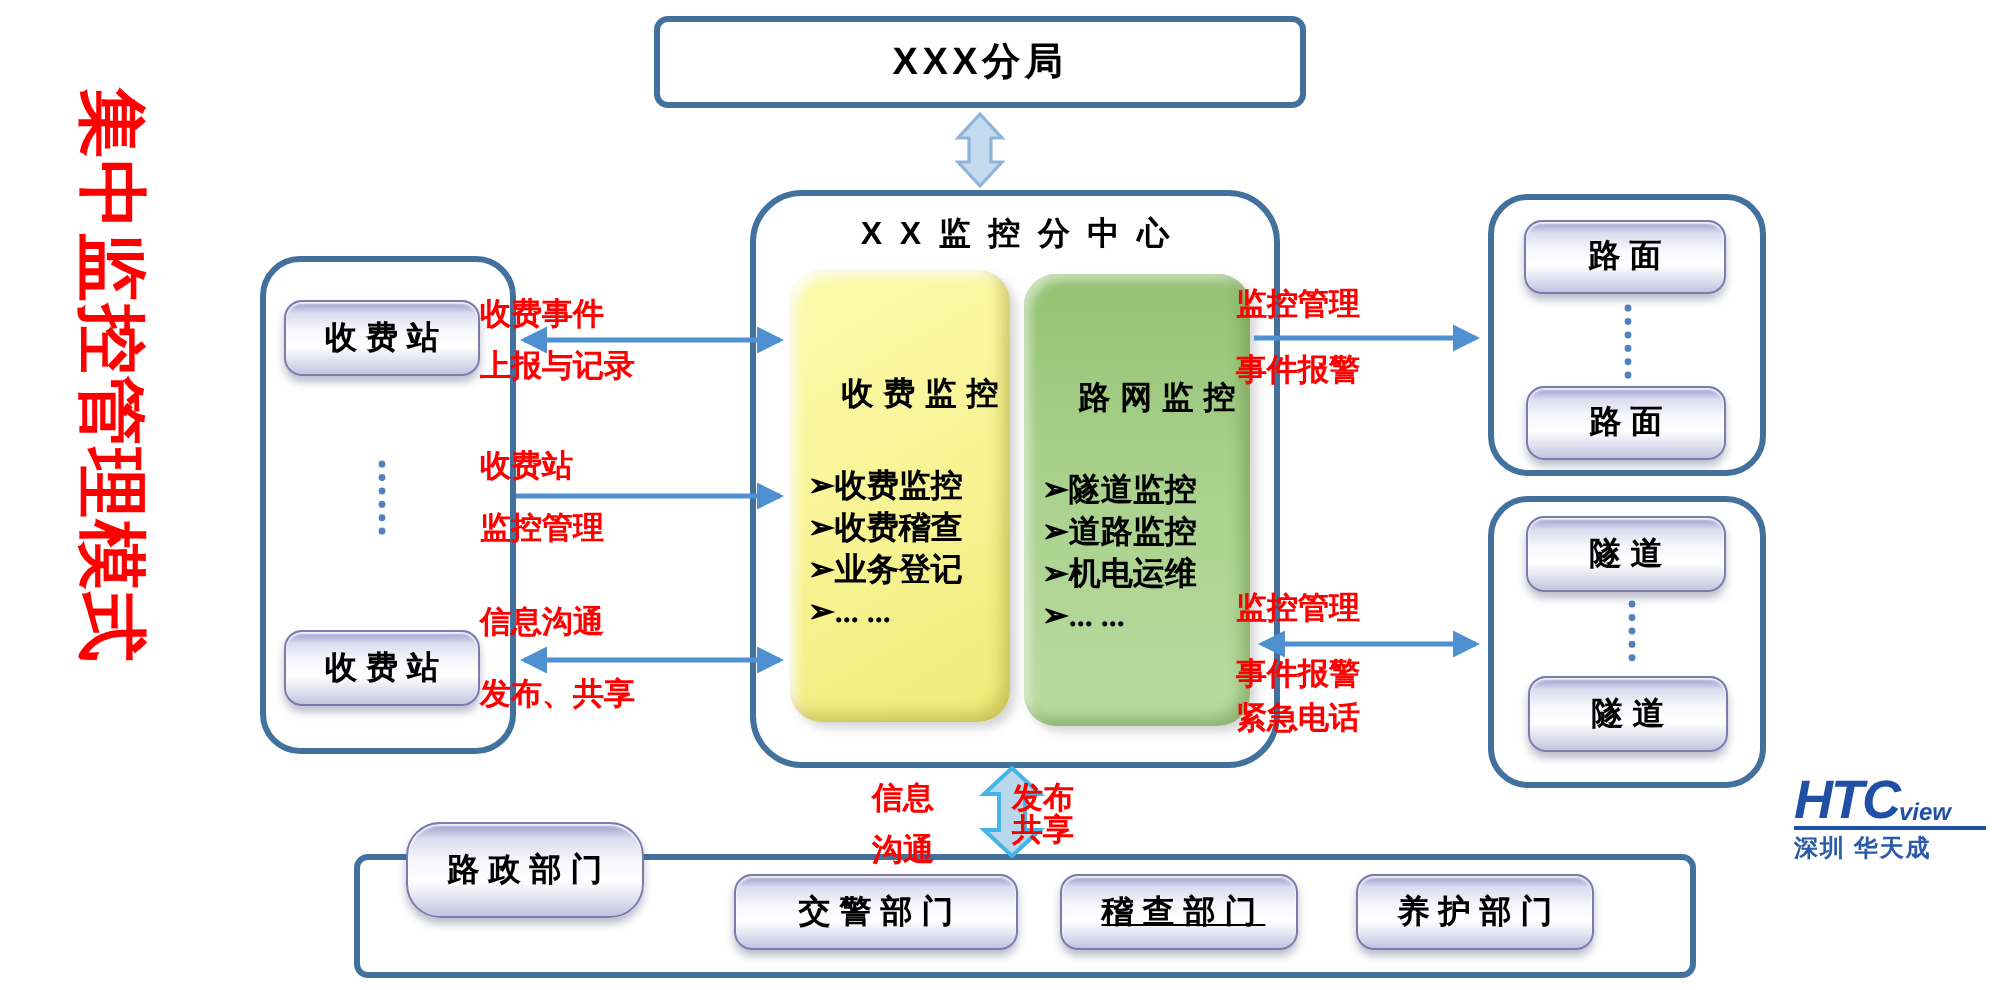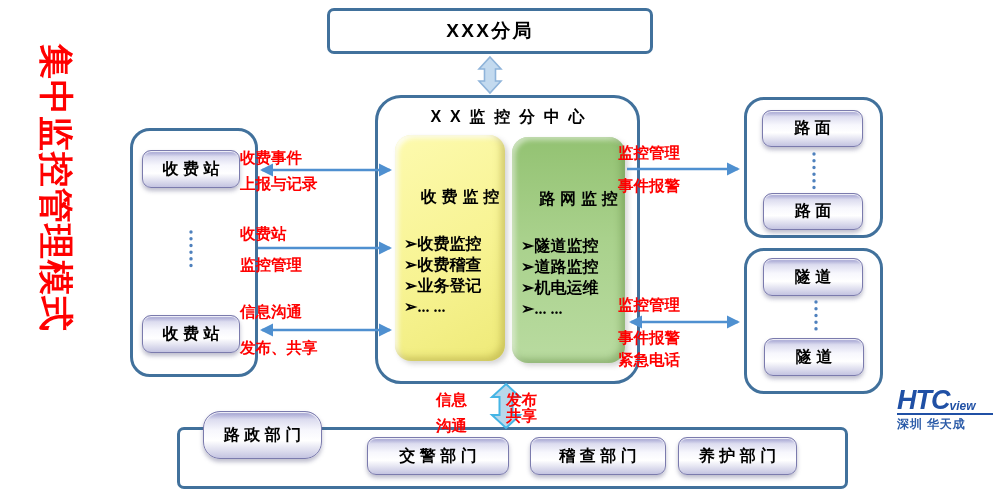--- a/index.html
+++ b/index.html
@@ -97,21 +97,21 @@
 <div class="pill" style="left:762px;top:110px;width:101px;height:37px;">路面</div>
 <div class="pill" style="left:763px;top:193px;width:100px;height:37px;">路面</div>
 
 <div class="frame soft" style="left:744px;top:248px;width:139px;height:146px;"></div>
 <div class="pill" style="left:763px;top:258px;width:100px;height:38px;">隧道</div>
 <div class="pill" style="left:764px;top:338px;width:100px;height:38px;">隧道</div>
 
 <div class="frame sharp" style="left:177px;top:427px;width:671px;height:62px;"></div>
 <div class="pill" style="left:203px;top:411px;width:119px;height:48px;border-radius:17px;">路政部门</div>
 <div class="pill" style="left:367px;top:437px;width:142px;height:38px;">交警部门</div>
-<div class="pill" style="left:530px;top:437px;width:136px;height:38px;">稽查部门</div>
+<div class="pill" style="left:530px;top:437px;width:119px;height:38px;text-decoration:underline;">稽查部门</div>
 <div class="pill" style="left:678px;top:437px;width:119px;height:38px;">养护部门</div>
 
 <svg width="996" height="495" viewBox="0 0 996 495">
   <defs>
     <marker id="mR" viewBox="0 0 10 10" refX="8.5" refY="5" markerWidth="5.2" markerHeight="5.2" orient="auto">
       <path d="M0,0 L10,5 L0,10 z" fill="#4f90d0"></path>
     </marker>
     <marker id="mL" viewBox="0 0 10 10" refX="1.5" refY="5" markerWidth="5.2" markerHeight="5.2" orient="auto">
       <path d="M10,0 L0,5 L10,10 z" fill="#4f90d0"></path>
     </marker>

